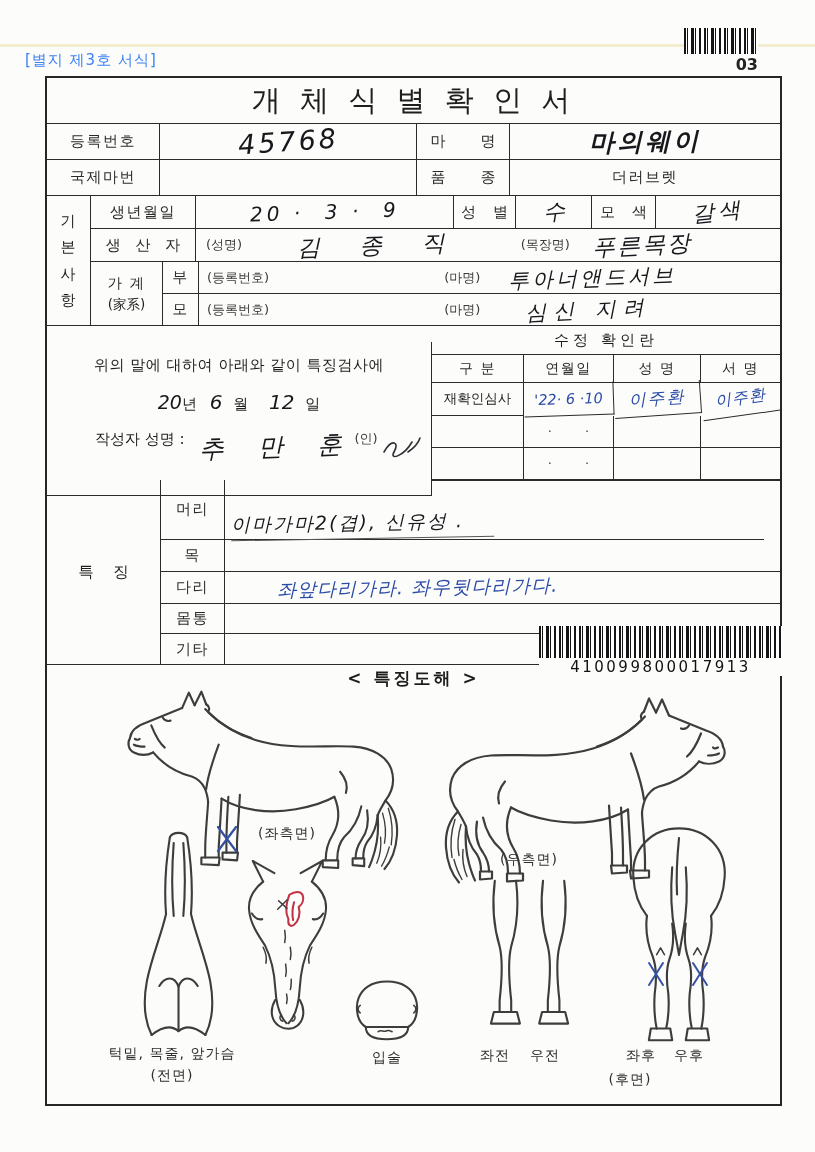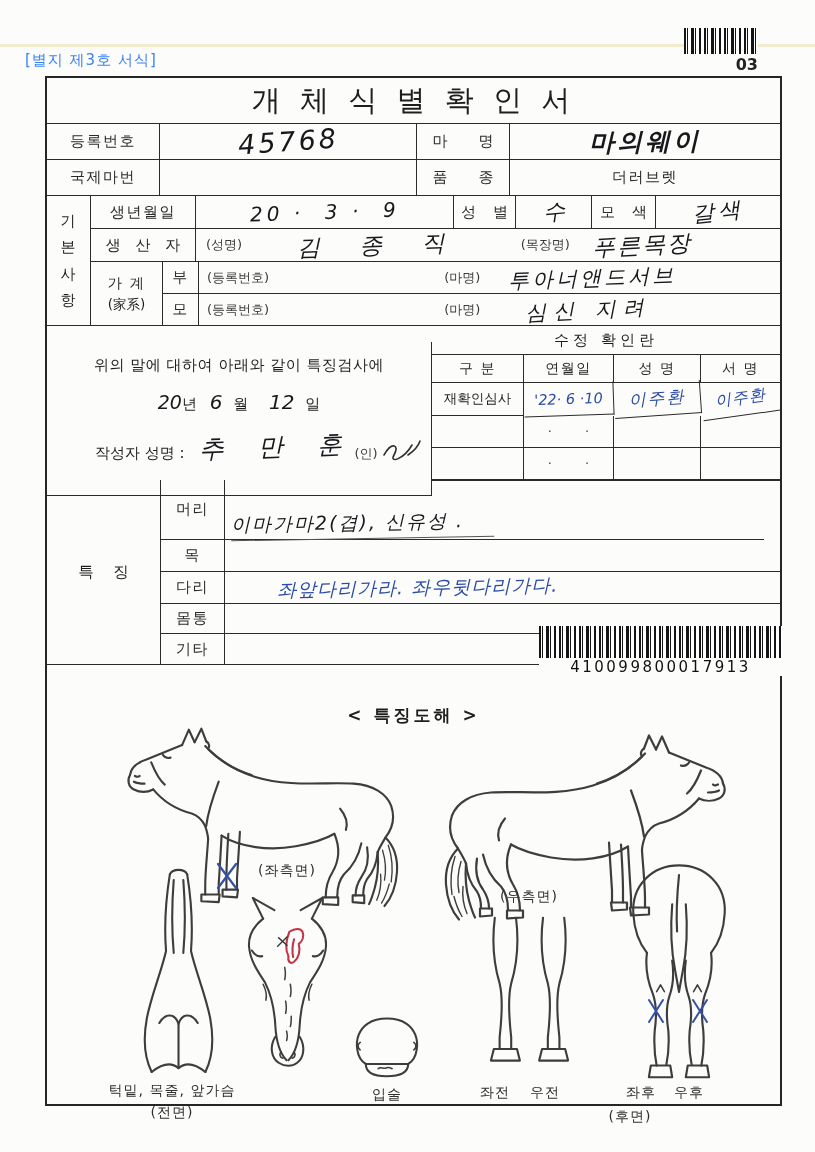--- a/index.html
+++ b/index.html
@@ -9,21 +9,21 @@
     font-family:"DejaVu Sans","Liberation Sans",sans-serif;
     color:#1e1e1e;
   }
   .abs { position:absolute; box-sizing:border-box; }
   .cell { display:flex; align-items:center; justify-content:center; }
   .left { justify-content:flex-start; }
   .bdr { border-right:1.6px solid #2b2b2b; }
   .bdb { border-bottom:1.6px solid #2b2b2b; }
   .lbl { font-size:15px; letter-spacing:1.5px; color:#2a2a2a; }
   .lbl-sm { font-size:13px; color:#3a3a3a; }
-  .spread { letter-spacing:13px; text-indent:13px; }
+  .spread { letter-spacing:13px; text-indent:13px;font-family:Liberation Mono, monospace; }
   .vlabel { font-size:15px; letter-spacing:1px; white-space:pre-line; text-align:center; line-height:1.75; }
   .hw { font-style:italic; color:#17171c; }
   .hw-blue { font-style:italic; color:#2b4ba6; }
   .pre { white-space:pre; }
   .barcode {
     background:repeating-linear-gradient(90deg,
       #141414 0 2px, #fff 2px 3px, #141414 3px 4px, #fff 4px 7px,
       #141414 7px 10px, #fff 10px 11px, #141414 11px 12px, #fff 12px 15px,
       #141414 15px 17px, #fff 17px 20px);
   }
@@ -109,21 +109,21 @@
       <div style="text-align:center;font-size:15px;line-height:1.55;letter-spacing:.5px">
         <div>위의 말에 대하여 아래와 같이 특징검사에</div>
       </div>
       <div style="margin-top:13px;text-align:center;font-size:15px">
         <span class="hw" style="font-size:19px">20</span><span>년</span>
         <span class="hw" style="font-size:20px;margin-left:8px">6</span>
         <span style="margin-left:6px">월</span>
         <span class="hw" style="font-size:20px;margin-left:16px">12</span>
         <span style="margin-left:6px">일</span>
       </div>
-      <div style="margin-top:16px;padding-left:48px;font-size:15px;display:flex;align-items:flex-end">
+      <div style="margin-top:16px;padding-left:48px;font-size:15px;display:flex;align-items:flex-start">
         <span>작성자 성명 :</span>
         <span class="hw" style="font-size:25px;letter-spacing:13px;margin-left:14px;transform:rotate(-2deg)">추 만 훈</span>
         <span class="lbl-sm">(인)</span>
         <svg width="42" height="30" viewBox="0 0 42 30" style="margin-left:2px">
           <path d="M4,22 c8,-14 16,-10 10,0 c-5,9 10,4 18,-10 M28,22 c6,-4 10,-8 12,-14" fill="none" stroke="#2e2e33" stroke-width="1.6" stroke-linecap="round"></path>
         </svg>
       </div>
     </div>
 
     <div class="abs bdb" style="left:385px;top:248px;width:348px;height:154px">
@@ -170,21 +170,21 @@
     <div class="abs cell bdb left" style="left:178px;top:526px;width:555px;height:30px"></div>
 
     <div class="abs cell bdr bdb lbl" style="left:114px;top:556px;width:64px;height:31px">기타</div>
     <div class="abs cell bdb left" style="left:178px;top:556px;width:555px;height:31px"></div>
 
     <div class="abs" style="left:492px;top:548px;width:243px;z-index:5">
       <div class="barcode" style="width:243px;height:32px;background-color:#fff"></div>
       <div style="text-align:center;font-size:15px;letter-spacing:2.5px;color:#111;background:#fcfcfa">410099800017913</div>
     </div>
 
-    <div class="abs" style="left:0;top:618px;width:581px;height:439px">
+    <div class="abs" style="left:0;top:581px;width:581px;height:439px">
       <div class="abs" style="left:0;top:8px;width:733px;text-align:center;font-size:17px;font-weight:bold;letter-spacing:3px">&lt; 특징도해 &gt;</div>
 
       <svg width="0" height="0" style="position:absolute">
         <defs>
           <g id="horse-side-g" fill="none" stroke="#3d3d3d" stroke-width="2.2" stroke-linecap="round" stroke-linejoin="round">
             <path d="M80,26 L87,10 L93,23"></path>
             <path d="M93,23 L100,9 L105,22"></path>
             <path d="M26,57 C27,49 34,44 43,41 L80,26"></path>
             <path d="M105,22 C108,24 109,27 107,30 C119,42 136,53 156,59 C192,70 230,64 258,66 C278,67.5 292,76 297,89 C301,101 298,113 291,122 C288,127 285,132 283,137"></path>
             <path d="M26,57 C23,62 24,69 30,72 C36,75 44,75 50,72"></path>

